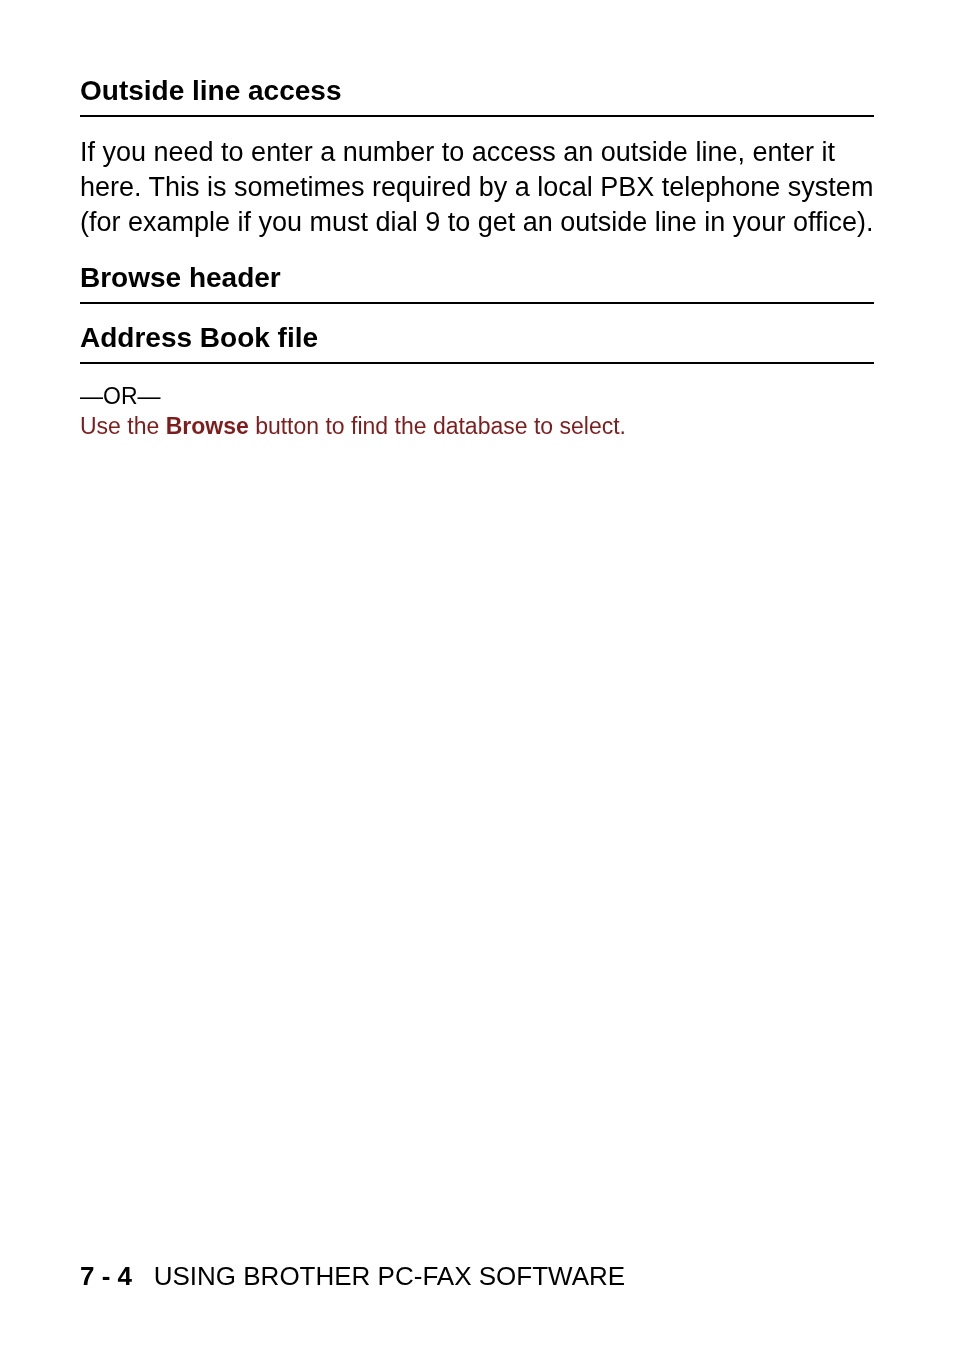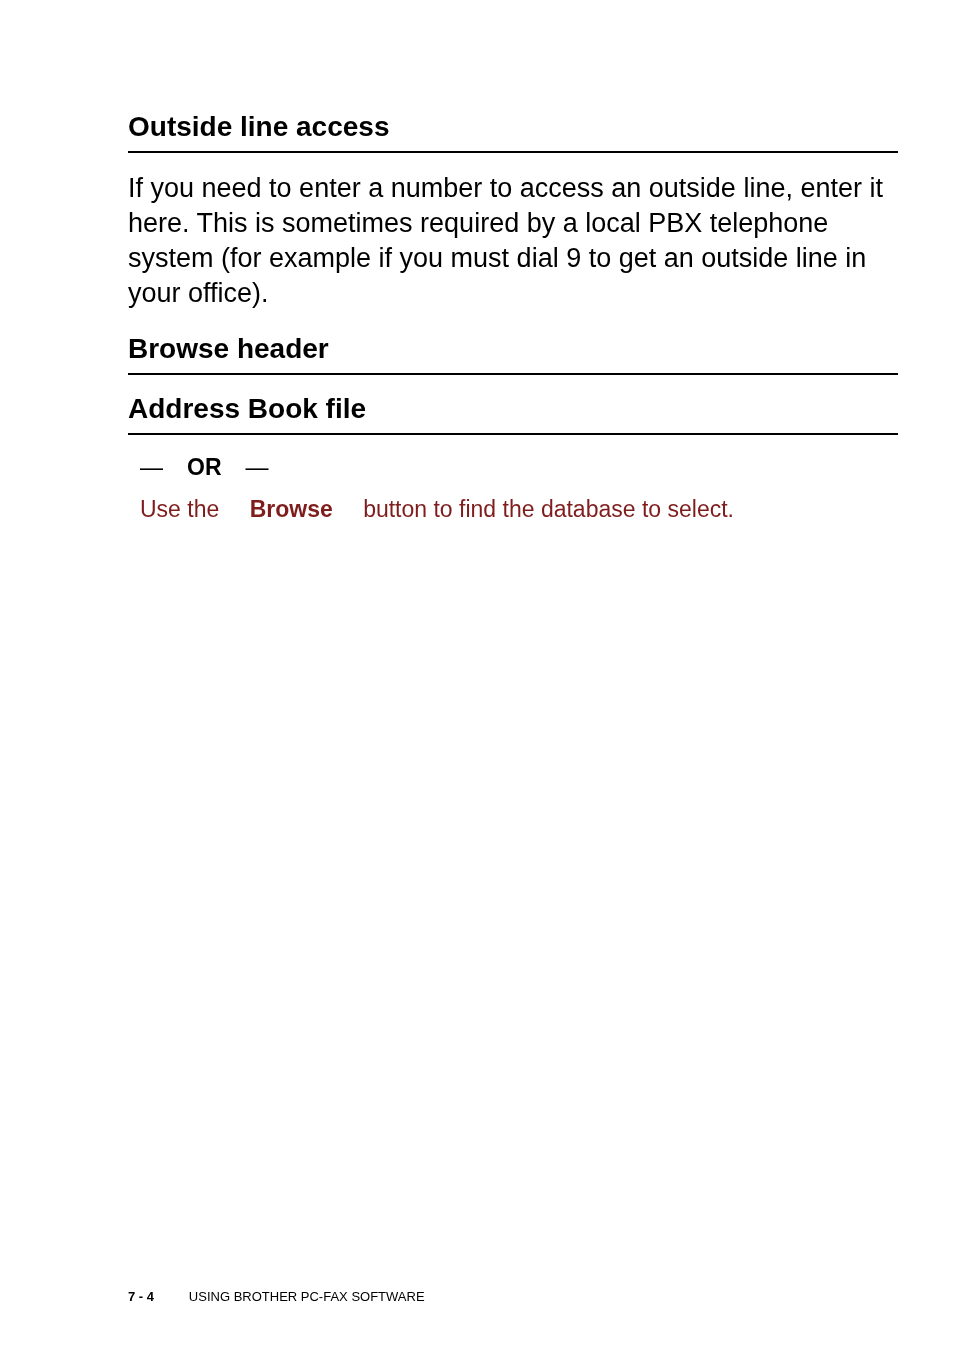--- a/index.html
+++ b/index.html
@@ -1,16 +1,16 @@
 <!DOCTYPE html>
 <html><head>
   <meta charset="utf-8">
   <style>
     * {
-      margin: 12px;
+      margin: 0;
       padding: 0;
       box-sizing: border-box;
     }
     body {
       width: 954px;
       height: 1352px;
       background: #fff;
       font-family: Arial, Helvetica, sans-serif;
       padding: 75px 80px 60px 80px;
       position: relative;
@@ -42,35 +42,35 @@
       color: #000;
       margin-bottom: 0;
     }
     .or-line {
       font-size: 23px;
       line-height: 1.3;
       color: #000;
       margin-bottom: 0;
     }
     .or-bold {
-      font-weight: bold;
+      font-weight: normal;
     }
     .browse-line {
       font-size: 23px;
       line-height: 1.3;
       color: #7f1d1d;
     }
     .bold-inline {
       font-weight: bold;
     }
     .footer {
       position: absolute;
       bottom: 60px;
       left: 80px;
-      font-size: 13px;
+      font-size: 26px;
       color: #000;
     }
     .footer-page {
       font-weight: bold;
     }
   </style>
 </head>
 <body>
 
 <div class="content-area">

